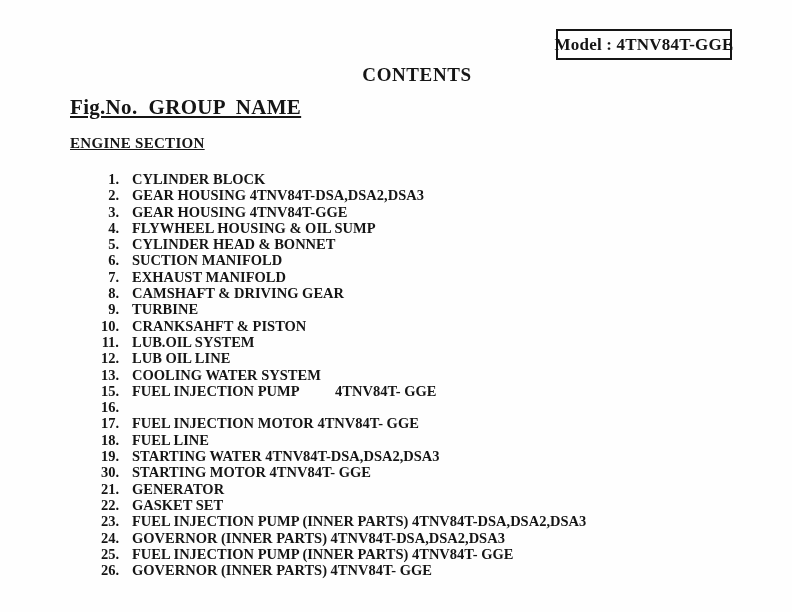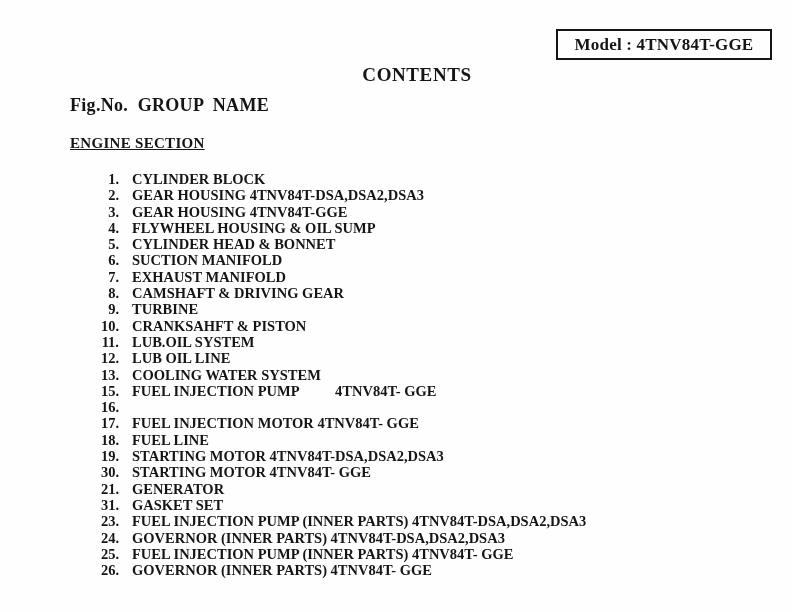--- a/index.html
+++ b/index.html
@@ -15,42 +15,43 @@
   .page{
     position:relative;
     width:792px; height:612px;
     background:var(--bg);
     color:var(--text);
     overflow:hidden;
   }
   .model-box{
     position:absolute;
     left:556px; top:29px;
-    width:216px; height:31px;
+    width:176px; height:31px;
     border:2px solid var(--text);
     box-sizing:border-box;
     display:flex; align-items:center; justify-content:center;
     font-weight:700; font-size:17px;
     letter-spacing:0.2px;
     white-space:pre;
   }
   .title{
     position:absolute;
     left:0; top:51px; width:758px;
     text-align:center;
     font-size:19px; font-weight:700;
     letter-spacing:0.6px;
     margin-left:38px;
   }
   .col-heading{
     position:absolute;
     left:70px; top:95px;
-    font-size:18px; font-weight:700;
+    font-size:21px; font-weight:700;
     letter-spacing:0.3px;
     white-space:pre;
+    text-decoration:underline;
   }
   .section-heading{
     position:absolute;
     left:70px; top:135px;
     font-size:15px; font-weight:700;
     letter-spacing:0.3px;
     white-space:pre;
     text-decoration:underline;
   }
   .toc{
@@ -152,32 +153,32 @@
       <li>
       <span class="num">17.</span>
       <span class="label">FUEL INJECTION MOTOR 4TNV84T- GGE</span>
     </li>
       <li>
       <span class="num">18.</span>
       <span class="label">FUEL LINE</span>
     </li>
       <li>
       <span class="num">19.</span>
-      <span class="label">STARTING MOTOR 4TNV84T-DSA,DSA2,DSA3</span>
+      <span class="label">STARTING WATER 4TNV84T-DSA,DSA2,DSA3</span>
     </li>
       <li>
       <span class="num">30.</span>
       <span class="label">STARTING MOTOR 4TNV84T- GGE</span>
     </li>
       <li>
       <span class="num">21.</span>
       <span class="label">GENERATOR</span>
     </li>
       <li>
-      <span class="num">31.</span>
+      <span class="num">22.</span>
       <span class="label">GASKET SET</span>
     </li>
       <li>
       <span class="num">23.</span>
       <span class="label">FUEL INJECTION PUMP (INNER PARTS) 4TNV84T-DSA,DSA2,DSA3</span>
     </li>
       <li>
       <span class="num">24.</span>
       <span class="label">GOVERNOR (INNER PARTS) 4TNV84T-DSA,DSA2,DSA3</span>
     </li>

